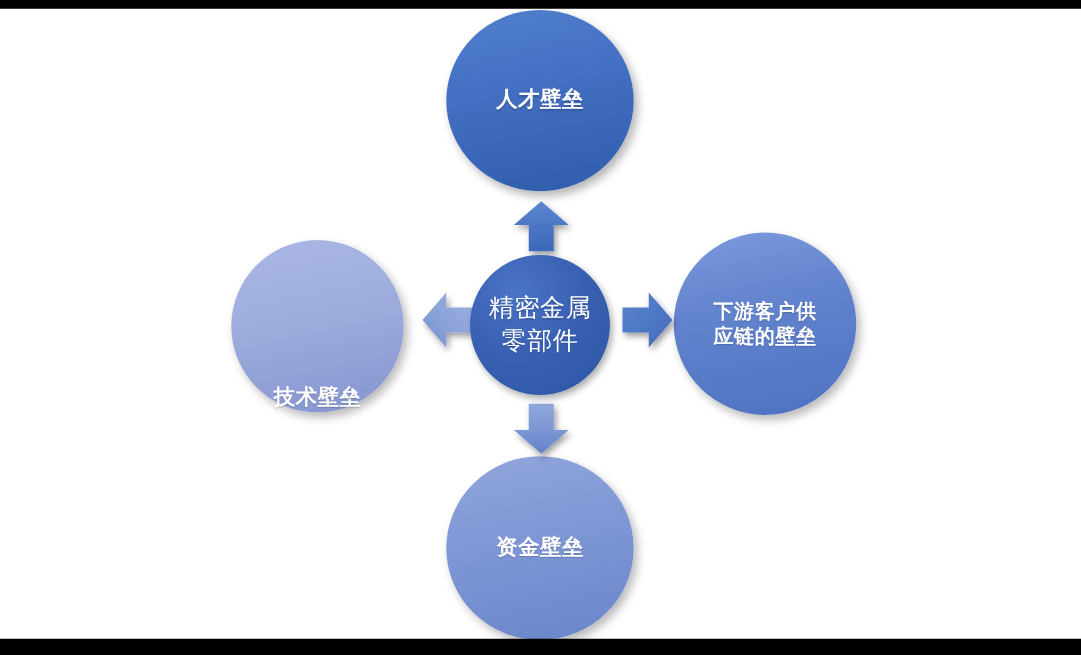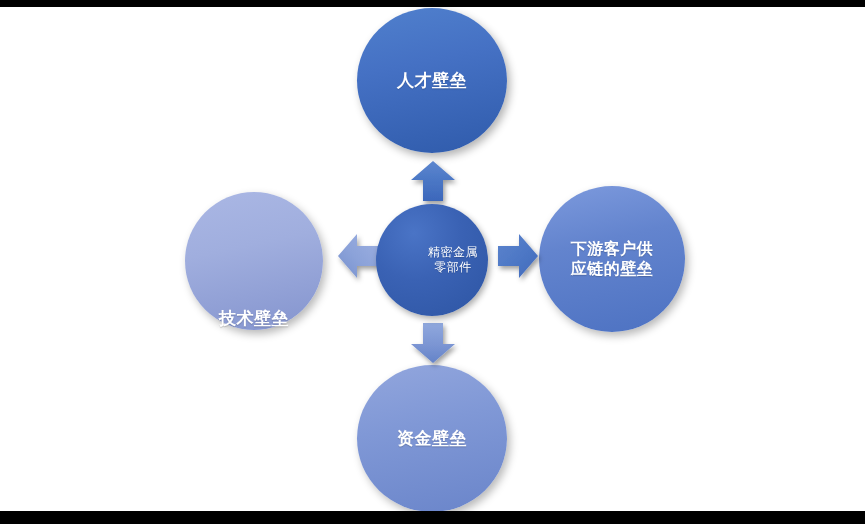--- a/index.html
+++ b/index.html
@@ -59,25 +59,24 @@
     text-shadow: 0 1px 1px rgba(0,0,0,0.18);
   }
 
   
   #node-center {
     left: 376px;
     top: 204px;
     width: 112px;
     height: 112px;
     background: radial-gradient(circle at 34% 26%, #4a74c6 0%, #3a62b4 42%, #2d55a3 100%);
-    font-size: 12px;
+    font-size: 20px;
     font-weight: normal;
     box-shadow: 2px 3px 6px rgba(0,0,0,0.33);
     z-index: 20;
-    justify-content: flex-end;
   }
 
   
   #node-top {
     left: 357px;
     top: 8px;
     width: 150px;
     height: 145px;
     background: linear-gradient(168deg, #5080cd 0%, #4571c4 38%, #2f5bab 100%);
     font-size: 17px;

